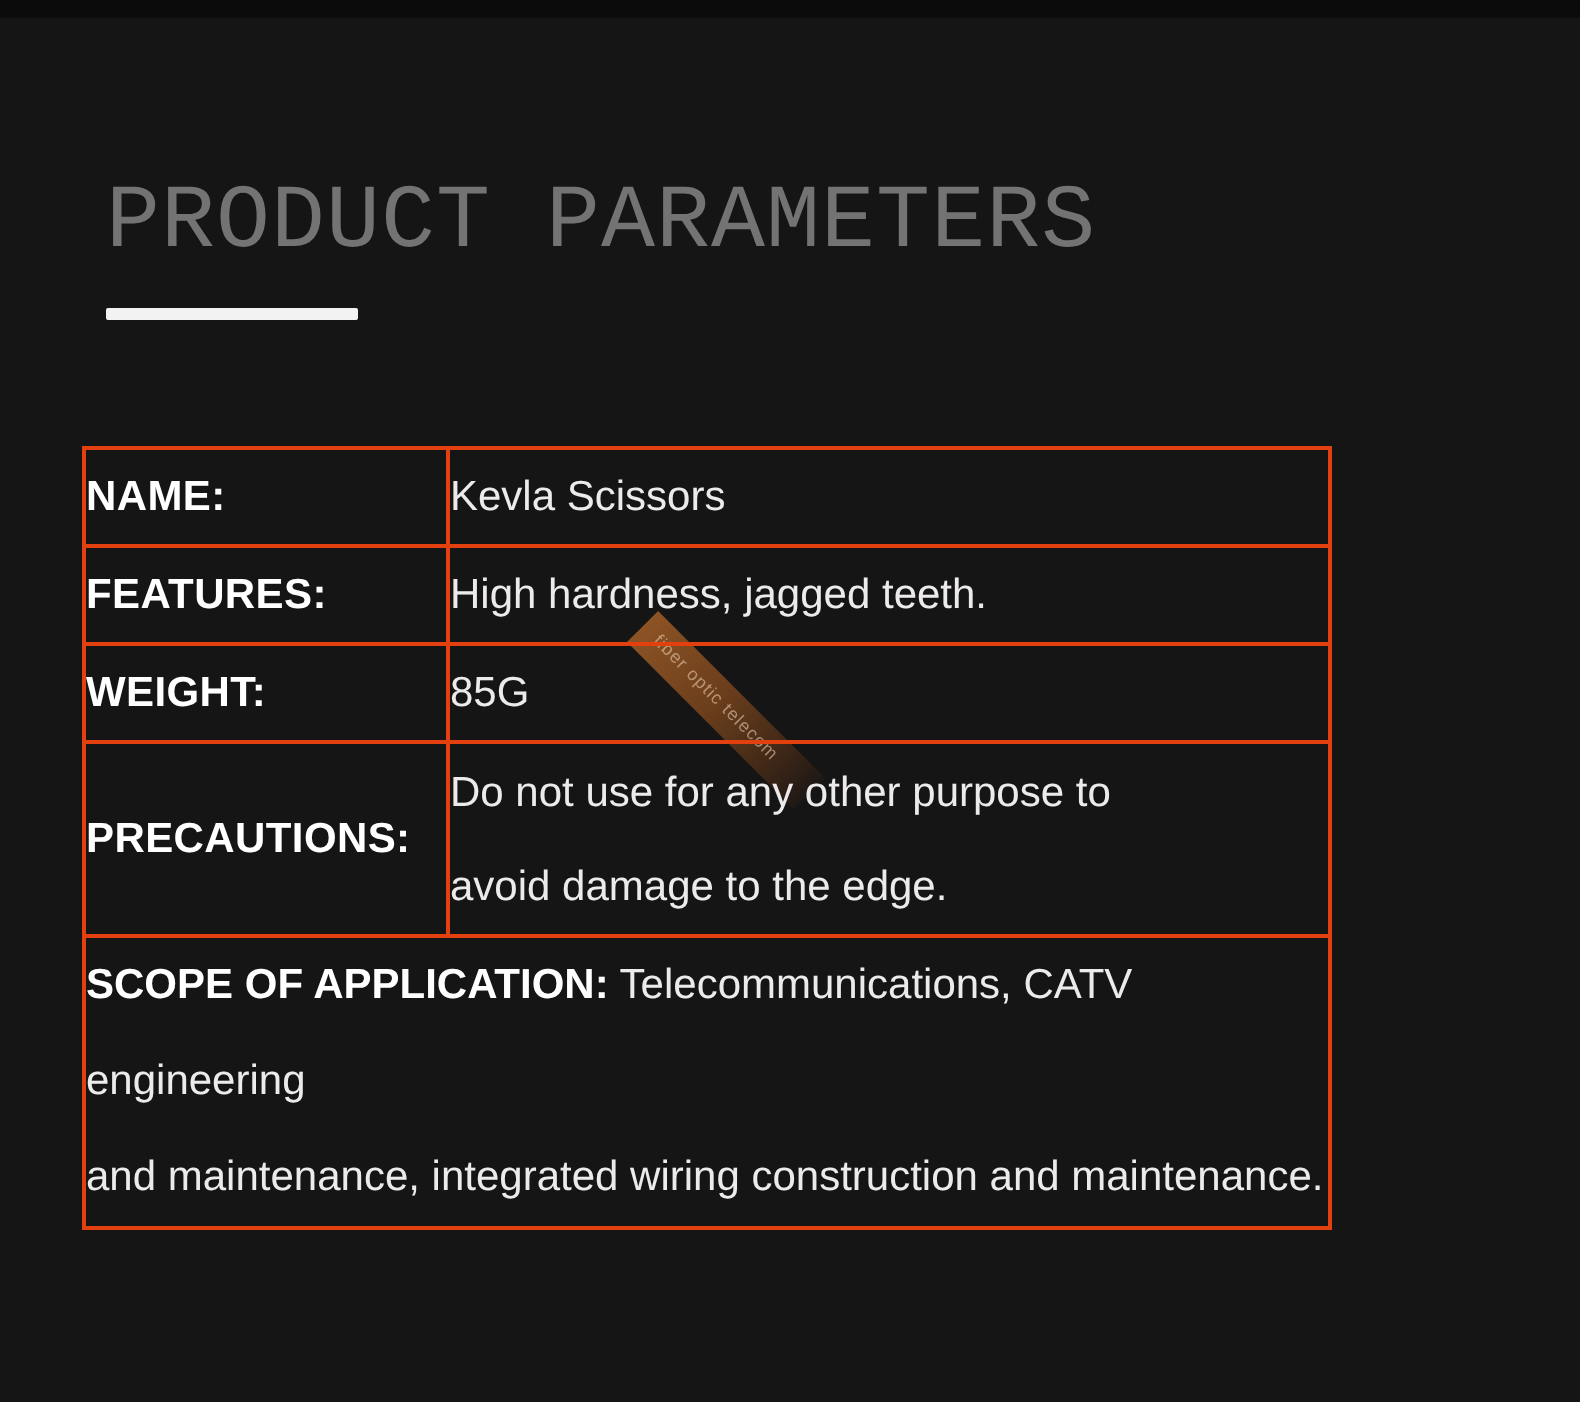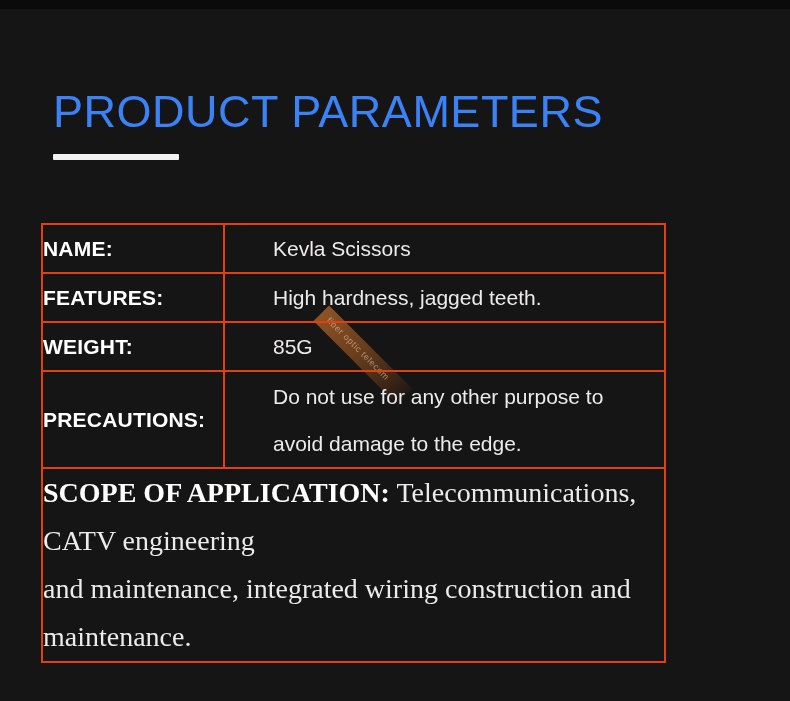--- a/index.html
+++ b/index.html
@@ -30,26 +30,26 @@
     background: #0b0b0b;
   }
 
   
   .title-block {
     position: absolute;
     left: 53px;
     top: 86px;
   }
   .page-title {
-    font-family: Liberation Sans, sans-serif;
+    font-family: Liberation Mono, monospace;
     font-size: 45px;
     line-height: 52px;
     font-weight: 400;
     letter-spacing: 0.5px;
-    color: #3b82f6;
+    color: #737373;
     white-space: nowrap;
   }
   .title-rule {
     margin-top: 16px;
     width: 126px;
     height: 6px;
     background: #f2f2f2;
     border-radius: 1px;
   }
 
@@ -113,31 +113,29 @@
     color: #eceaea;
     font-size: 21px;
     font-weight: 400;
   }
   .row-std td { height: 47px; }
   .row-tall td { height: 95px; border-radius: 26px; }
 
   .cell-value .line {
     display: block;
     line-height: 47px;
-    padding-left: 48px;
   }
 
   .cell-full {
     padding: 6px 10px 8px 7px;
     color: #eceaea;
-    font-size: 28px;
+    font-size: 21px;
     font-weight: 400;
     line-height: 48px;
     height: 100px;
-    font-family: Liberation Serif, serif;
   }
   .cell-full .lbl {
     color: #ffffff;
     font-weight: 700;
   }
   .cell-full .ln { display: block; }
 </style>
 </head>
 <body>
 

